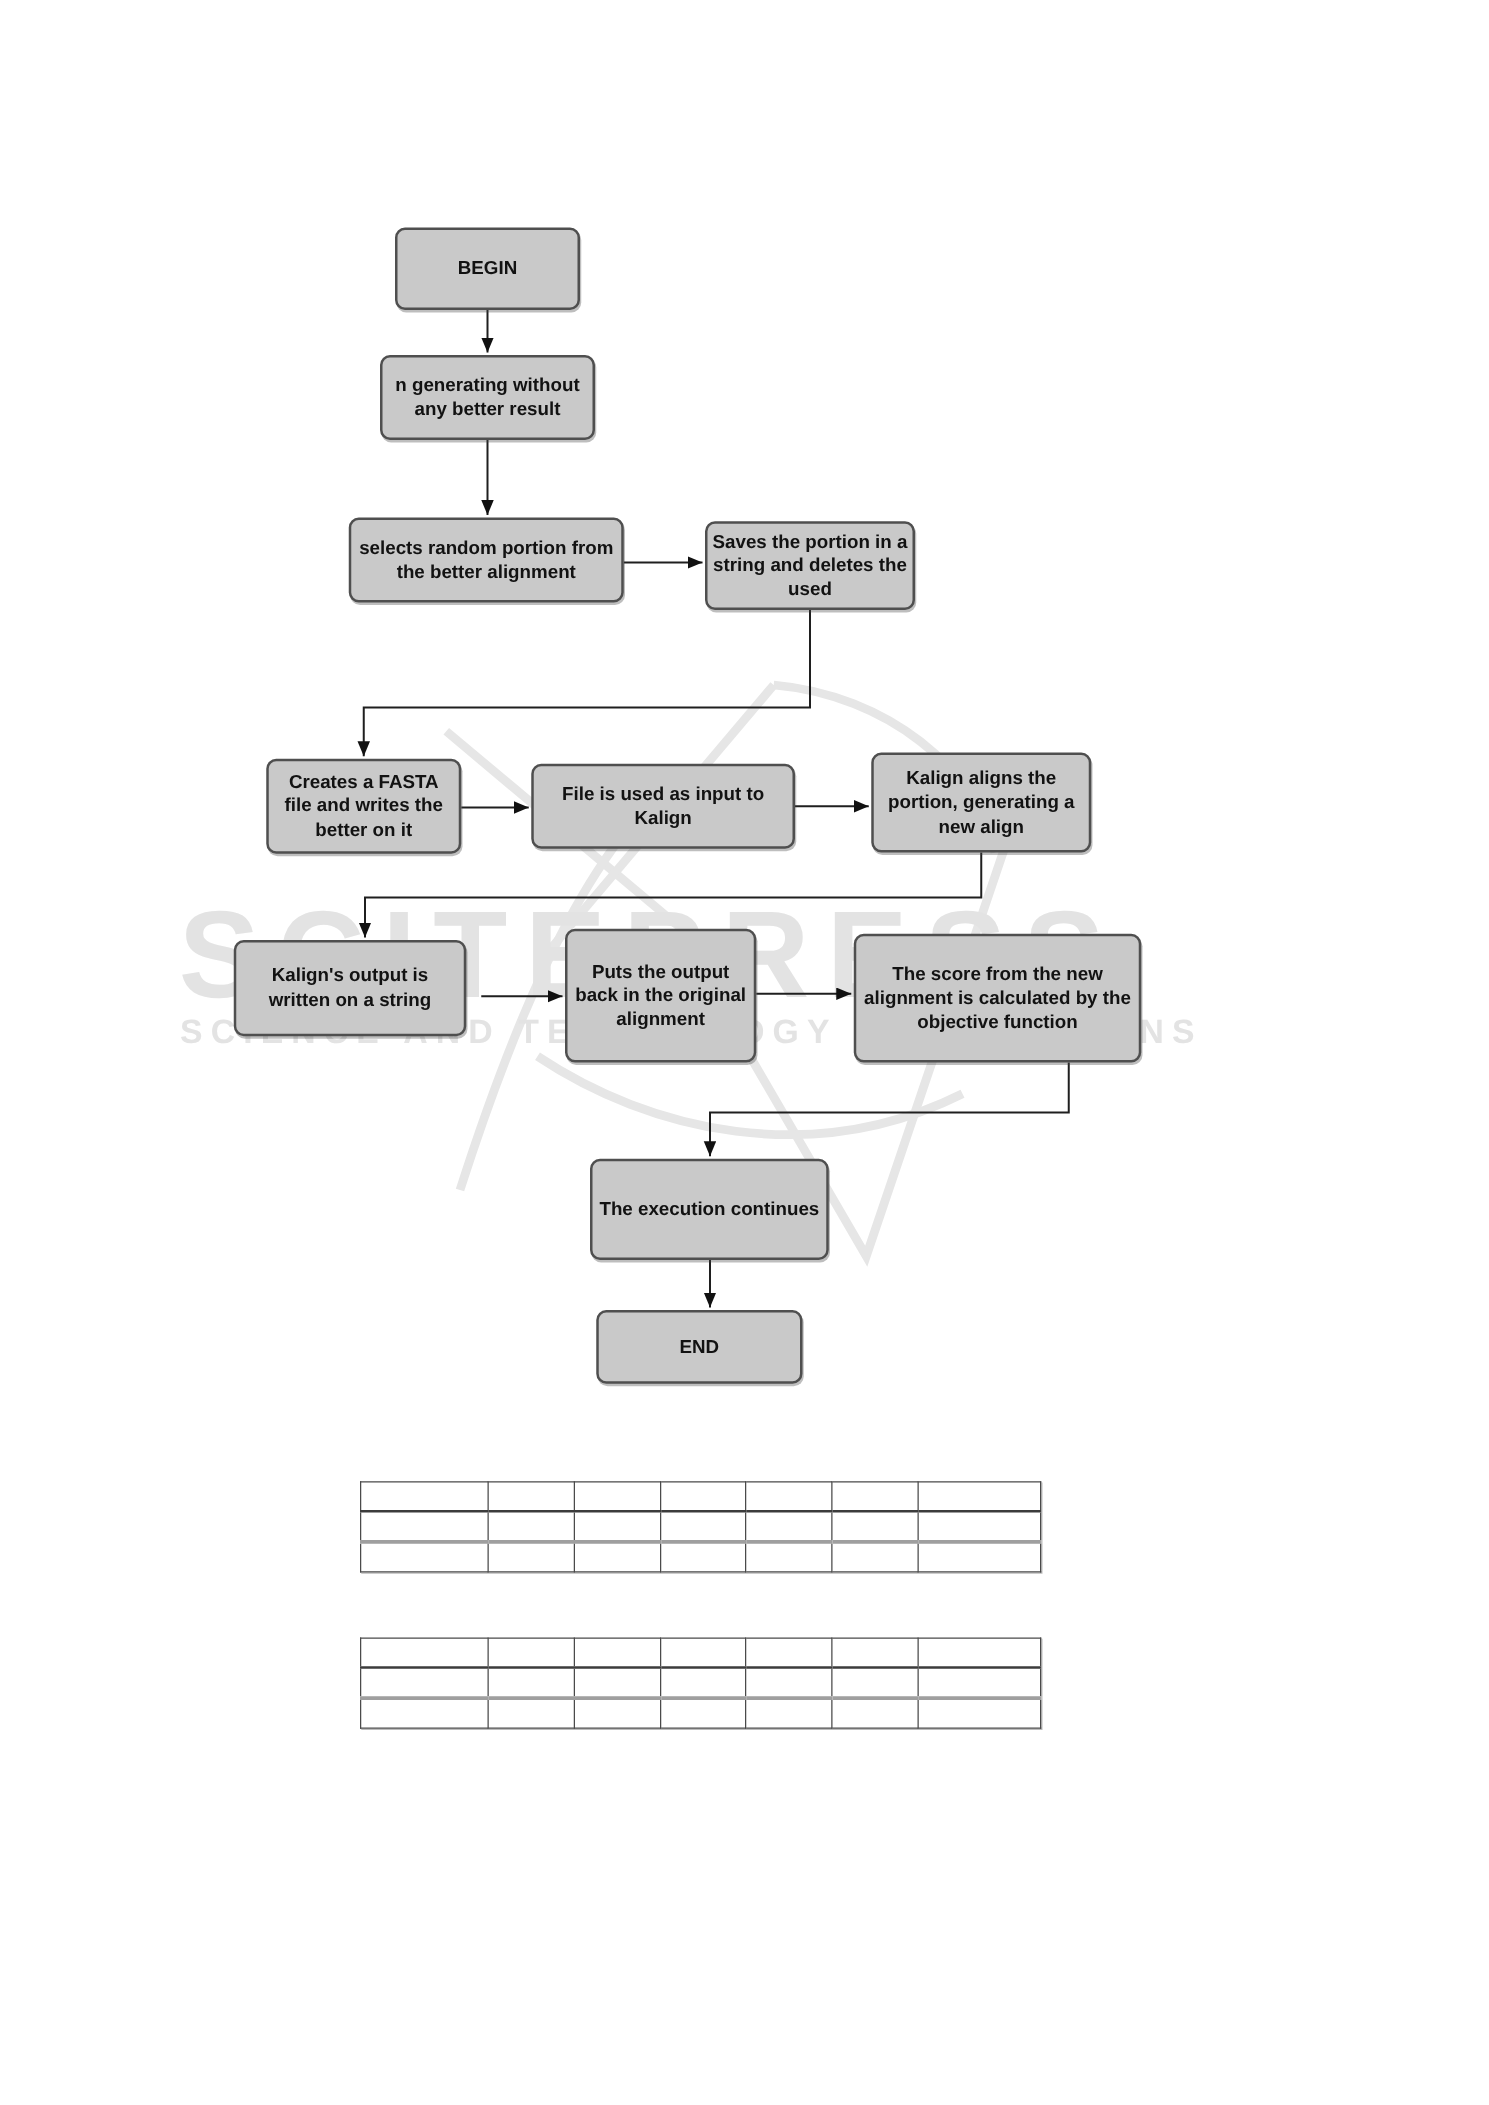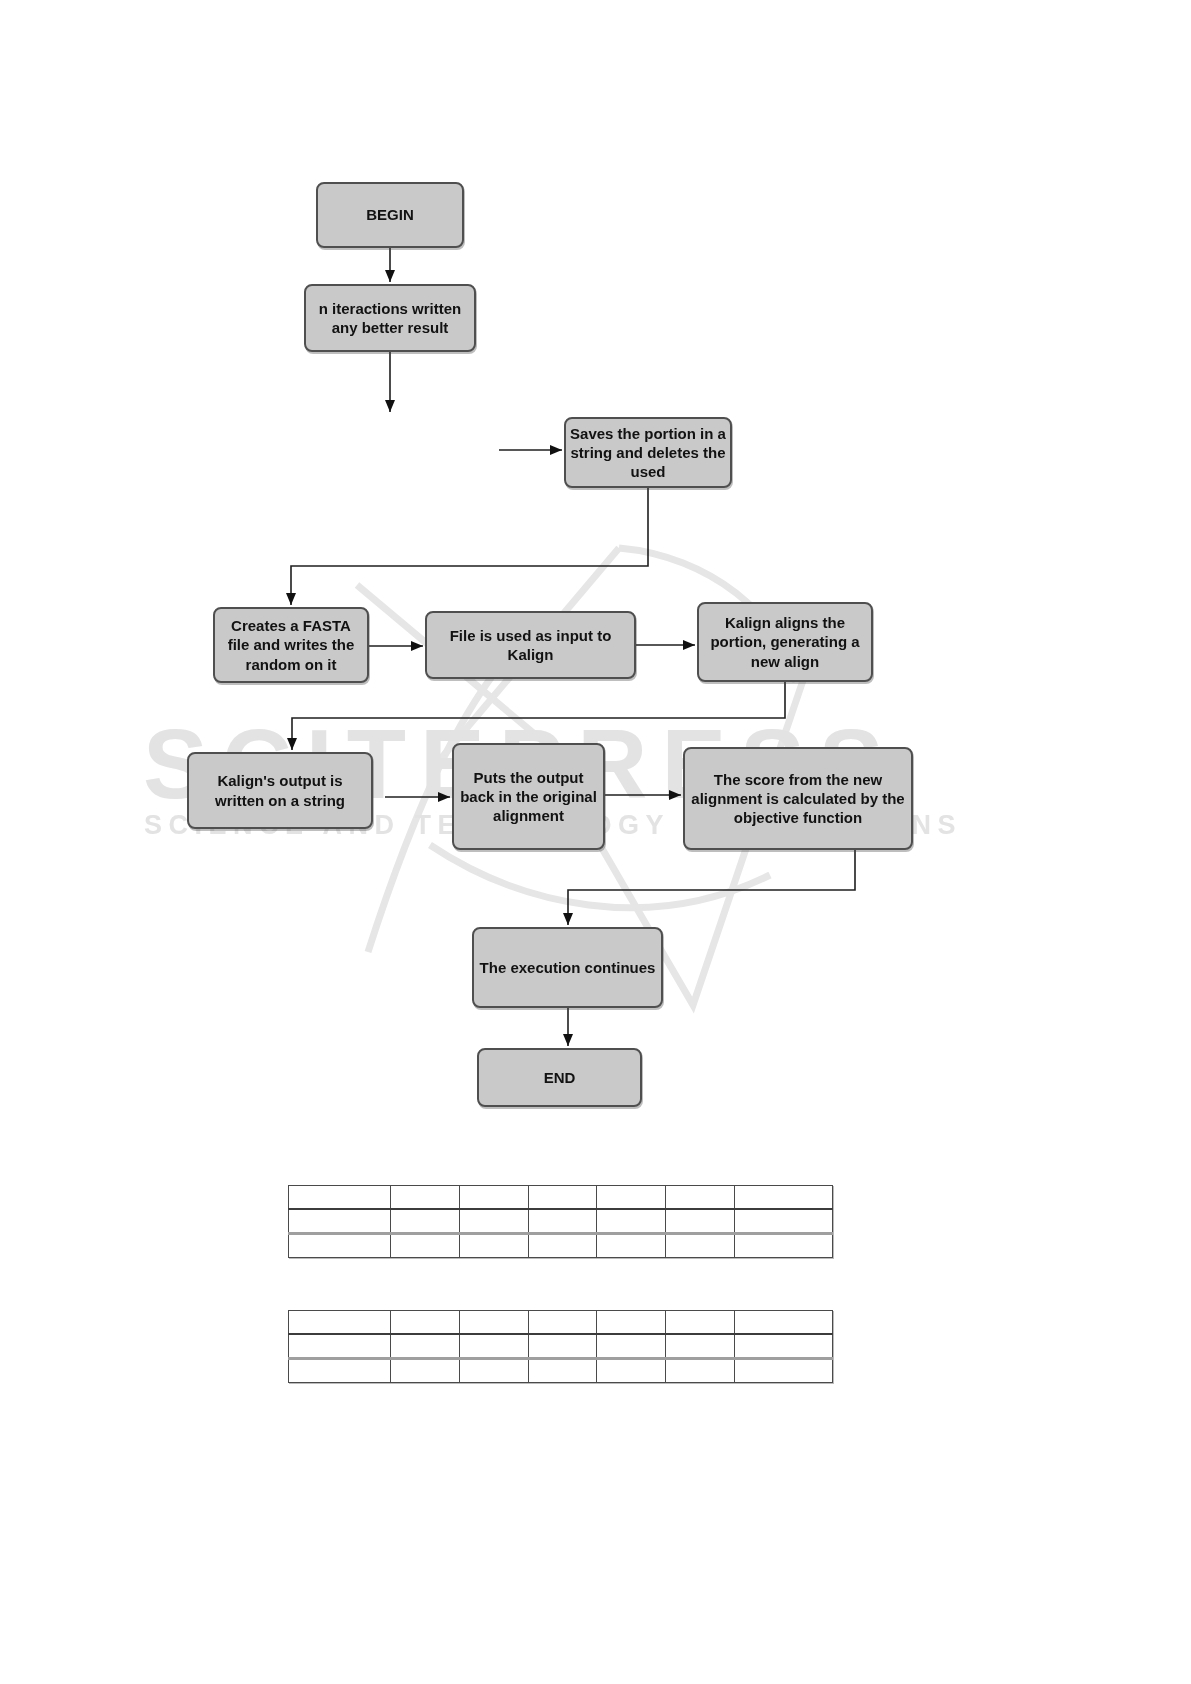--- a/index.html
+++ b/index.html
@@ -97,30 +97,33 @@
     <path d="M605,795 L681,795" marker-end="url(#ah)"></path>
     <path d="M855,850 L855,890 L568,890 L568,925" marker-end="url(#ah)"></path>
     <path d="M568,1008 L568,1046" marker-end="url(#ah)"></path>
   </svg>
 
   <div class="node" style="left:316px;top:182px;width:148px;height:66px">
     <span>BEGIN</span>
   </div>
 
   <div class="node" style="left:304px;top:284px;width:172px;height:68px">
-    <span>n iteractions written any better result</span>
-  </div>
-
+    <span>n generating without any better result</span>
+  </div>
+
+  <div class="node" style="left:279px;top:414px;width:220px;height:68px">
+    <span>selects random portion from the better alignment</span>
+  </div>
 
   <div class="node" style="left:564px;top:417px;width:168px;height:71px">
     <span>Saves the portion in a string and deletes the used</span>
   </div>
 
   <div class="node" style="left:213px;top:607px;width:156px;height:76px">
-    <span>Creates a FASTA file and writes the random on it</span>
+    <span>Creates a FASTA file and writes the better on it</span>
   </div>
 
   <div class="node" style="left:425px;top:611px;width:211px;height:68px">
     <span>File is used as input to Kalign</span>
   </div>
 
   <div class="node" style="left:697px;top:602px;width:176px;height:80px">
     <span>Kalign aligns the portion, generating a new align</span>
   </div>
 

